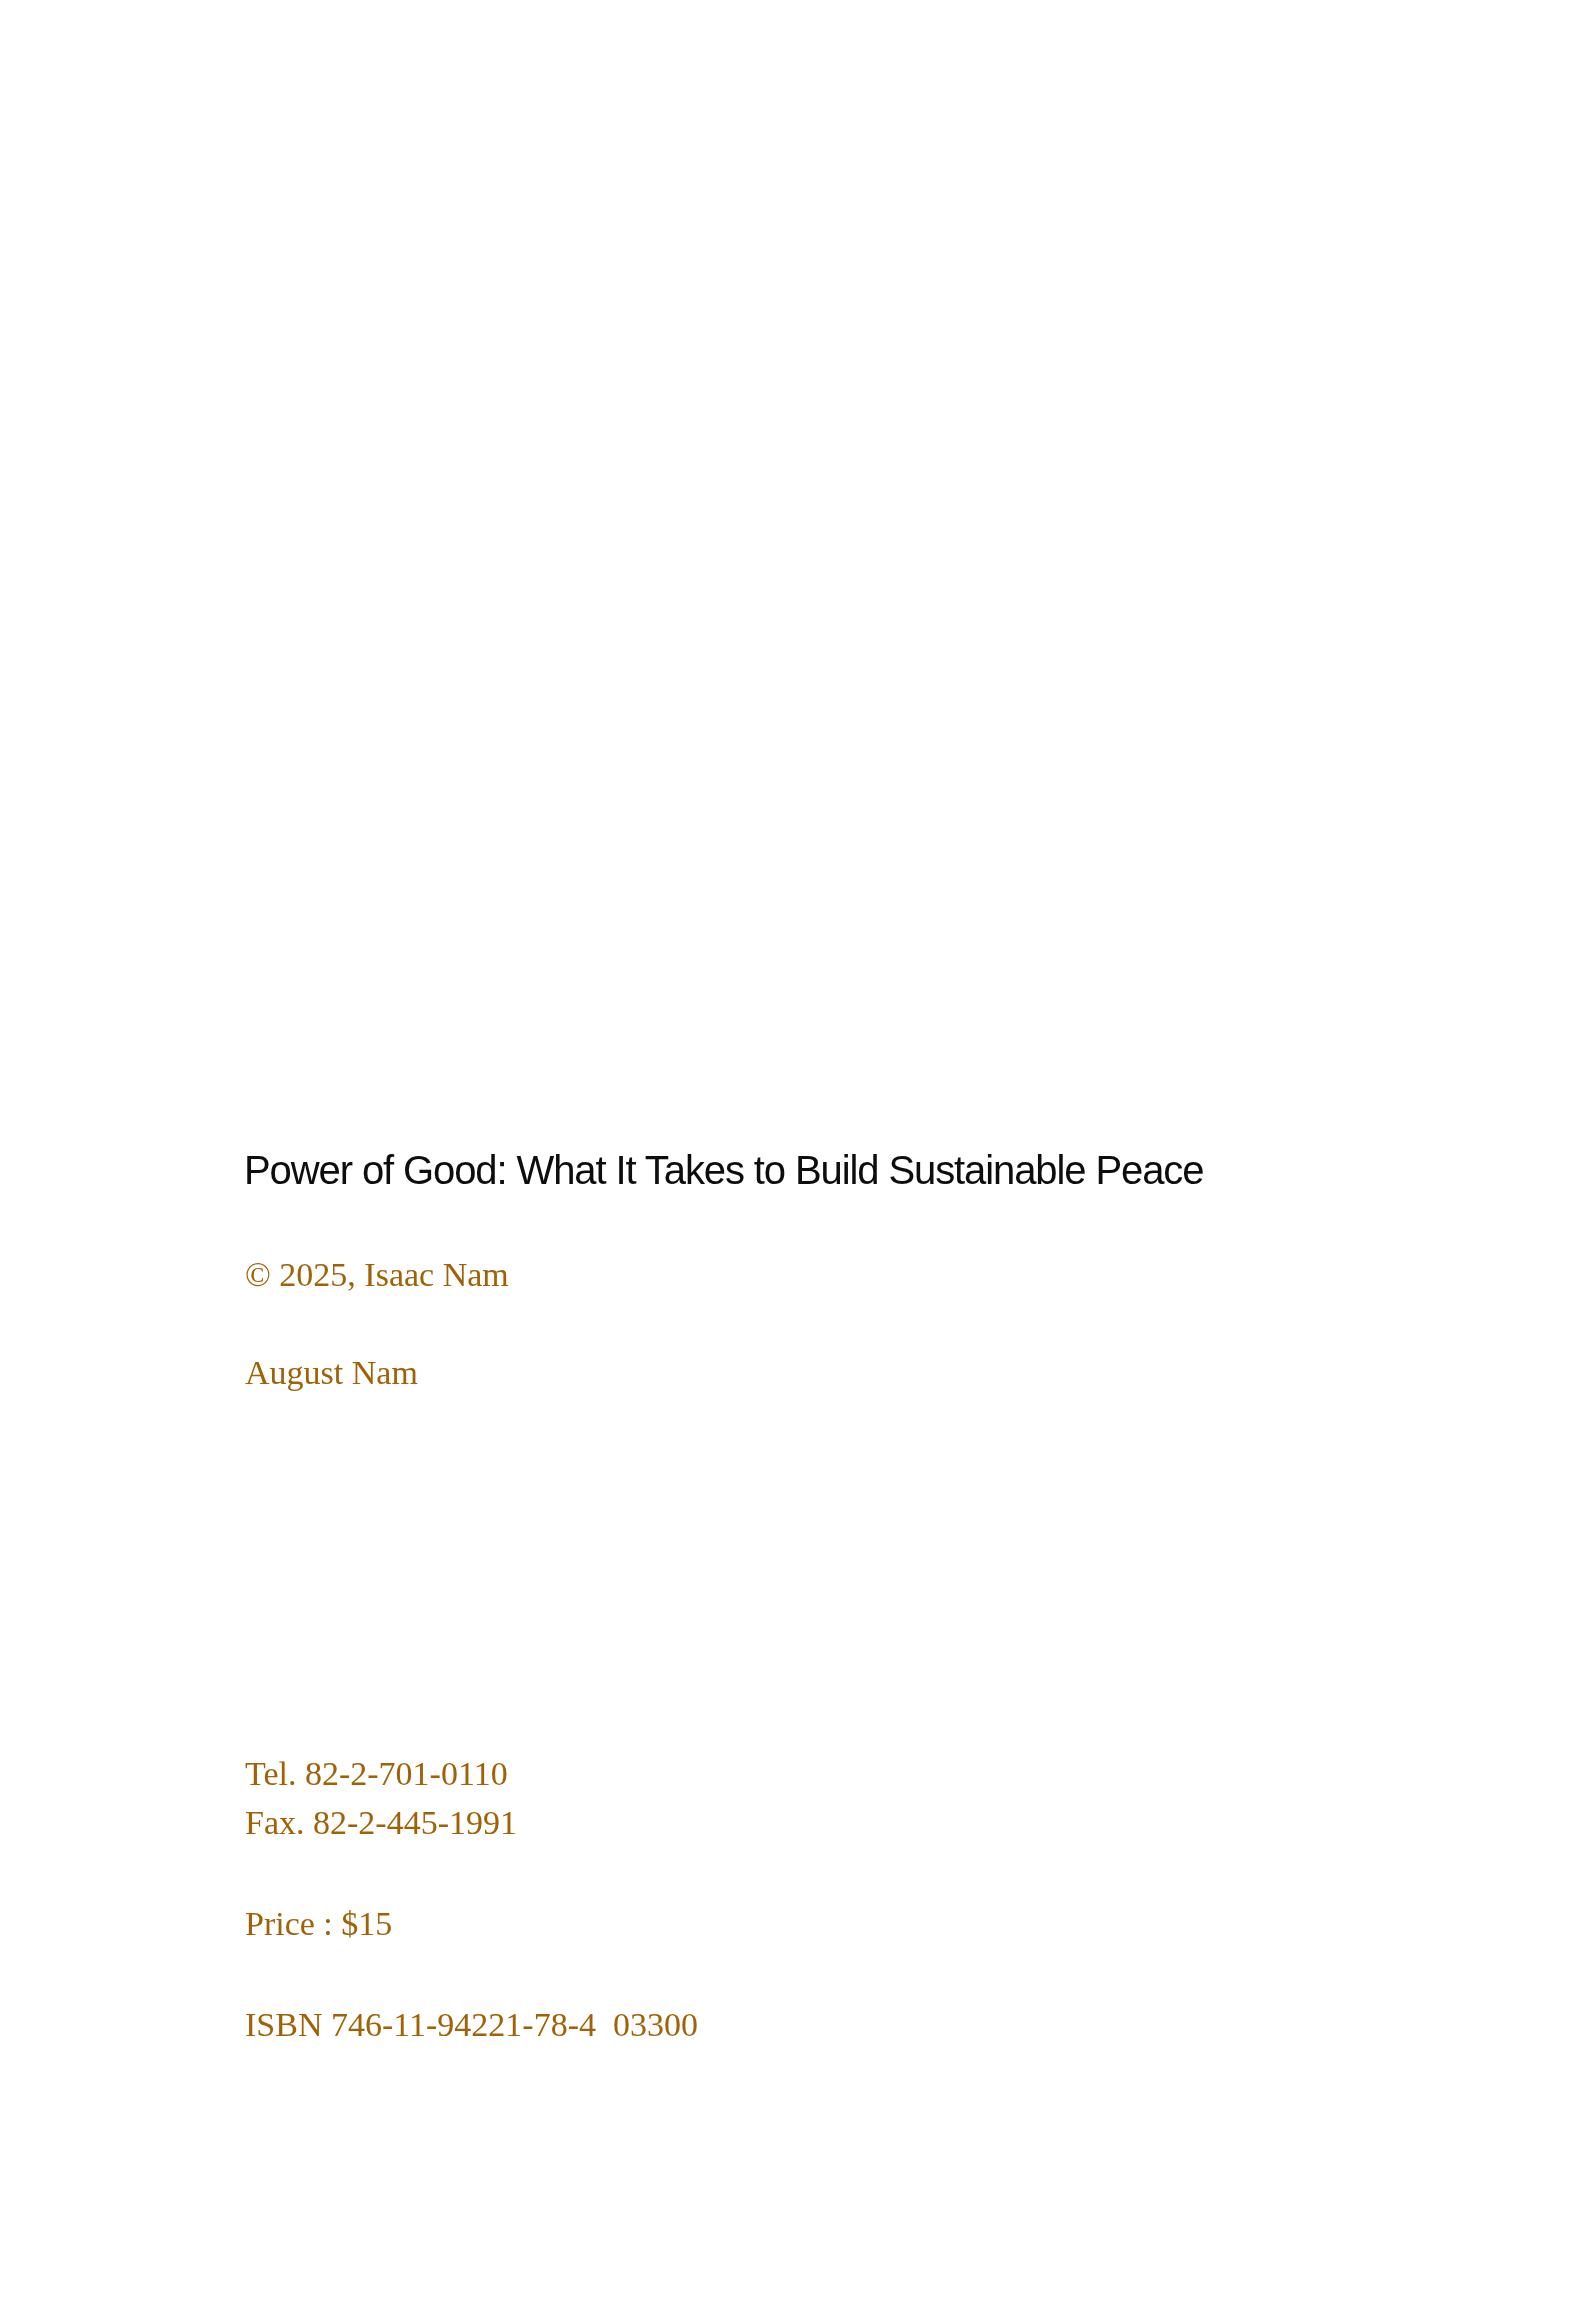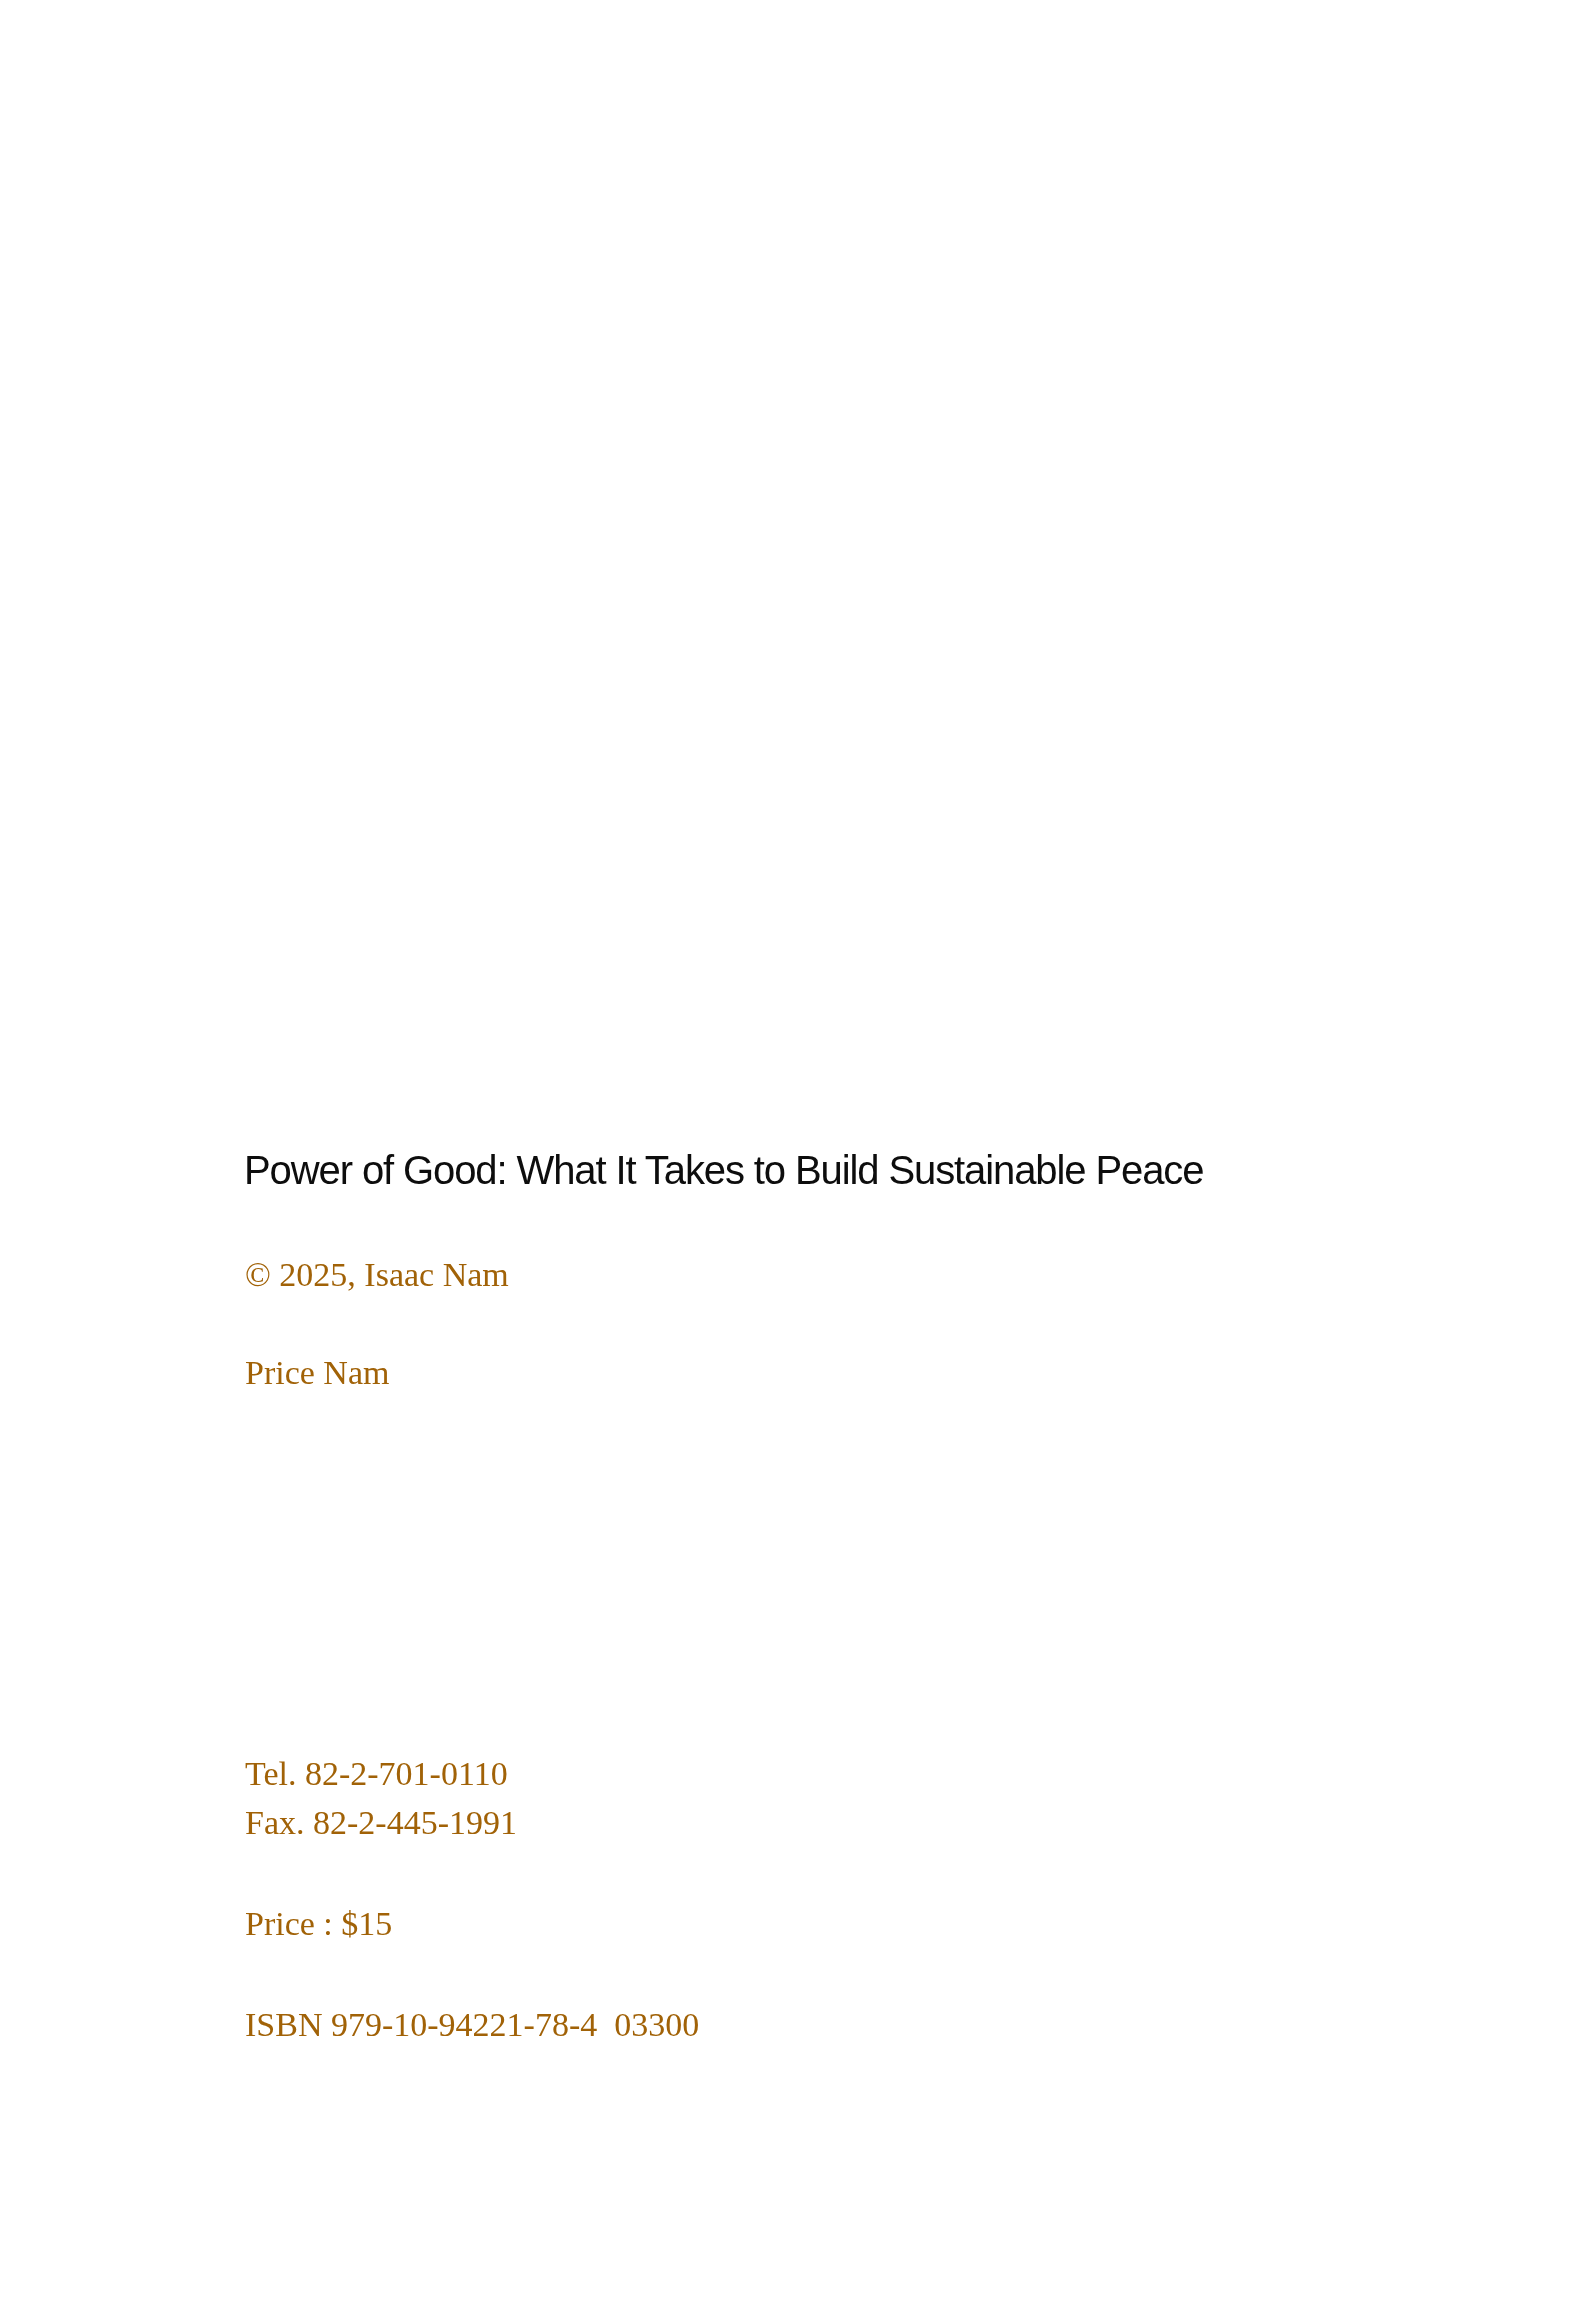--- a/index.html
+++ b/index.html
@@ -38,23 +38,23 @@
     }
   </style>
 </head>
 <body>
 
 <div class="page">
   <div class="title">Power of Good: What It Takes to Build Sustainable Peace</div>
 
   <div class="line" style="top:1250px">© 2025, Isaac Nam</div>
 
-  <div class="line" style="top:1348px">Price Nam</div>
+  <div class="line" style="top:1348px">August Nam</div>
 
 
   <div class="line" style="top:1749px">Tel. 82-2-701-0110</div>
   <div class="line" style="top:1798px">Fax. 82-2-445-1991</div>
 
   <div class="line" style="top:1899px">Price : $15</div>
 
-  <div class="line" style="top:2000px">ISBN 979-10-94221-78-4  03300</div>
+  <div class="line" style="top:2000px">ISBN 746-11-94221-78-4  03300</div>
 </div>
 
 
 </body></html>

